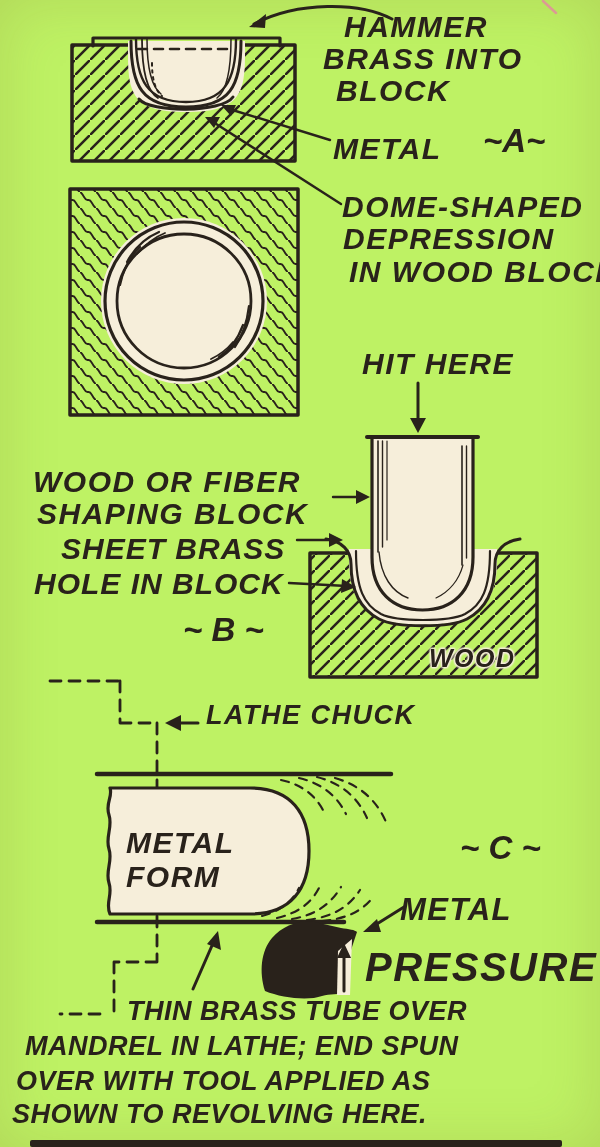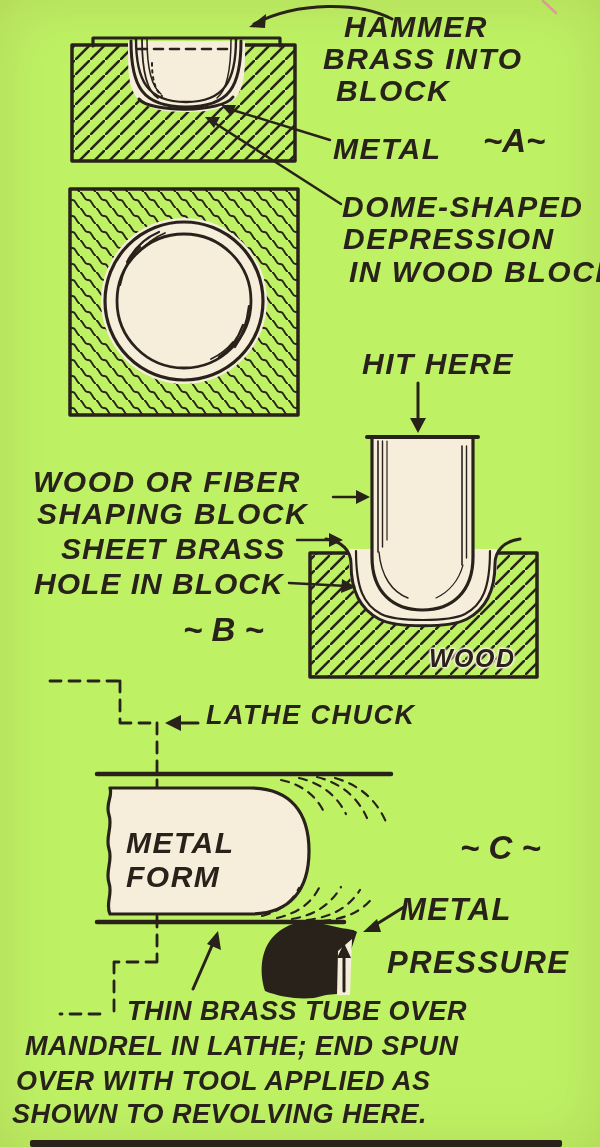--- a/index.html
+++ b/index.html
@@ -168,20 +168,20 @@
   <div class="lbl s26 halo" style="left:429px;top:646px">WOOD</div>
 
   <div class="lbl" style="left:206px;top:702px;font-size:27px">LATHE CHUCK</div>
 
   <div class="lbl" style="left:126px;top:828px">METAL</div>
   <div class="lbl" style="left:126px;top:862px">FORM</div>
 
   <div class="lbl mk" style="left:460px;top:831px">~ C ~</div>
 
   <div class="lbl" style="left:400px;top:894px;font-size:31px">METAL</div>
-  <div class="lbl" style="left:387px;top:947px;font-size:31px">PRESSURE</div>
+  <div class="lbl" style="left:365px;top:947px;font-size:40px">PRESSURE</div>
 
   <div class="lbl s33" style="left:127px;top:998px">THIN BRASS TUBE OVER</div>
   <div class="lbl s33" style="left:25px;top:1033px">MANDREL IN LATHE; END SPUN</div>
   <div class="lbl s33" style="left:16px;top:1068px">OVER WITH TOOL APPLIED AS</div>
   <div class="lbl s33" style="left:12px;top:1101px">SHOWN TO REVOLVING HERE.</div>
 
 </div>
 
 </body></html>

